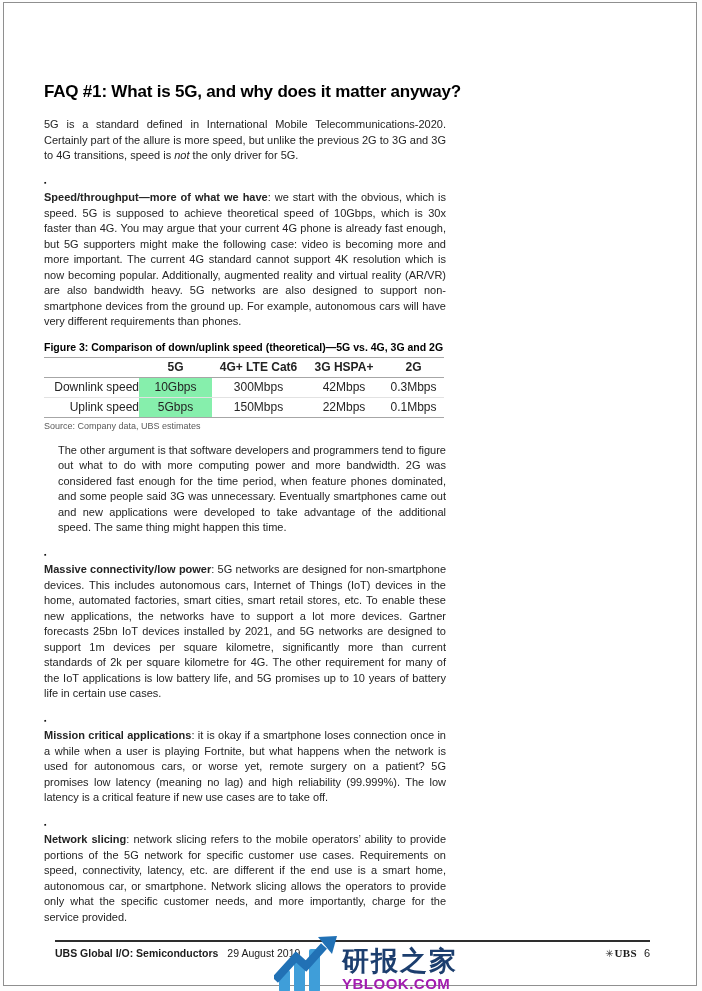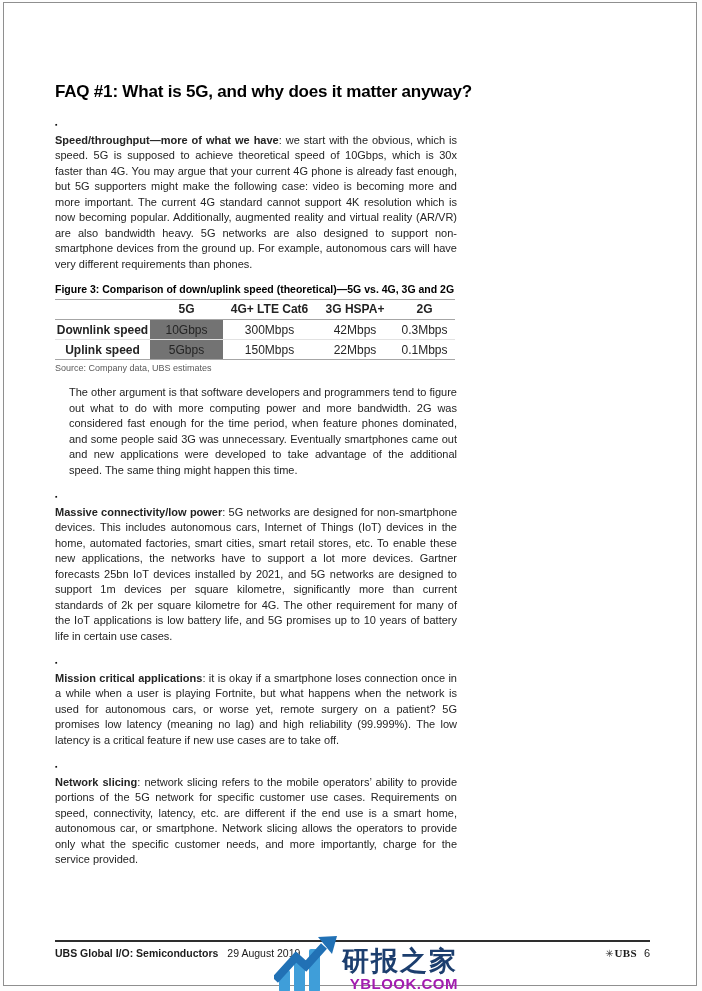--- a/index.html
+++ b/index.html
@@ -6,21 +6,21 @@
   body {
     width:702px; height:991px; position:relative; overflow:hidden;
     background:#fdfdfd;
     font-family:"Liberation Sans", sans-serif;
     -webkit-font-smoothing:antialiased;
   }
   .page {
     position:absolute; left:3px; top:2px; width:694px; height:984px;
     box-sizing:border-box; border:1px solid #8f8f8f; background:#ffffff;
   }
-  .content { position:absolute; left:51px; top:76px; width:402px; color:#242424; }
+  .content { position:absolute; left:40px; top:76px; width:402px; color:#242424; }
   h1.title {
     margin:0 0 13px 0; width:420px;
     font-size:17px; line-height:25px; font-weight:bold; color:#000;
     letter-spacing:-0.2px;
   }
   .para {
     margin:0 0 11px 0; font-size:11px; line-height:15.5px;
     text-align:justify; color:#242424;
   }
   .para:last-child { margin-bottom:0; }
@@ -36,53 +36,54 @@
   .figure { margin:8px 8px 12px 0; width:400px; }
   .fig-title { font-size:10.5px; font-weight:bold; color:#000; margin:0 0 4px 0; }
   table.speed { width:100%; border-collapse:collapse; font-size:12px; color:#242424; }
   table.speed th {
     font-weight:bold; text-align:center; padding:2px 0 3px 0;
     border-top:1px solid #a6a6a6; border-bottom:1px solid #a6a6a6;
   }
   table.speed th.rowhead { text-align:left; }
   table.speed td { text-align:center; padding:2.5px 0; border-bottom:1px solid #e2e2e2; }
   table.speed tr.last td { border-bottom:1px solid #a6a6a6; }
-  table.speed td.label { text-align:center; font-weight:bold; }
-  table.speed td.hl { background:#737373; }
+  table.speed td.label { text-align:right; font-weight:normal; }
+  table.speed td.hl { background:#86efac; }
   .source { font-size:9px; color:#595959; margin-top:3px; }
   
   .footer-rule { position:absolute; left:51px; width:595px; top:937px; border-top:2px solid #2e2e2e; }
   .footer-left { position:absolute; left:51px; top:944px; font-size:10.5px; color:#1c1c1c; white-space:nowrap; }
   .footer-left .report-name { font-weight:bold; }
   .footer-left .date { margin-left:9px; }
   .footer-right { position:absolute; right:46px; top:944px; font-size:11px; color:#1c1c1c; white-space:nowrap; }
   .keys { font-size:10px; margin-right:1px; color:#333; }
   .brand { font-family:"Liberation Serif", serif; font-weight:bold; letter-spacing:0.3px; }
   .pagenum { margin-left:7px; }
   
-  .wm { position:absolute; left:270px; top:932px; display:flex; align-items:flex-end; z-index:5;text-align:right; }
+  .wm { position:absolute; left:270px; top:932px; display:flex; align-items:flex-end; z-index:5; }
   .wm-text { margin-left:4px; }
   .wm-cjk {
     font-size:27px; line-height:27px; font-weight:bold; color:#1C3E6E;
     letter-spacing:2px; font-family:"Liberation Sans", sans-serif;
   }
   .wm-latin {
     font-size:15px; line-height:17px; font-weight:bold; color:#a21caf; letter-spacing:0.5px;
   }
 </style>
 </head>
 <body>
 
 <div class="page">
 
   <div class="content">
 
     <h1 class="title">FAQ #1: What is 5G, and why does it matter anyway?</h1>
 
 
+    <p class="para"><span>5G is a standard defined in International Mobile Telecommunications-2020. Certainly part of the allure is more speed, but unlike the previous 2G to 3G and 3G to 4G transitions, speed is </span><em>not</em><span> the only driver for 5G.</span></p>
 
     <div class="bullet">
       <span class="marker"></span>
       <div class="btext"><span class="lead">Speed/throughput—more of what we have</span><span>: we start with the obvious, which is speed. 5G is supposed to achieve theoretical speed of 10Gbps, which is 30x faster than 4G. You may argue that your current 4G phone is already fast enough, but 5G supporters might make the following case: video is becoming more and more important. The current 4G standard cannot support 4K resolution which is now becoming popular. Additionally, augmented reality and virtual reality (AR/VR) are also bandwidth heavy. 5G networks are also designed to support non-smartphone devices from the ground up. For example, autonomous cars will have very different requirements than phones.</span></div>
     </div>
 
     <div class="figure">
       <div class="fig-title">Figure 3: Comparison of down/uplink speed (theoretical)—5G vs. 4G, 3G and 2G</div>
       <table class="speed">
         <colgroup>

